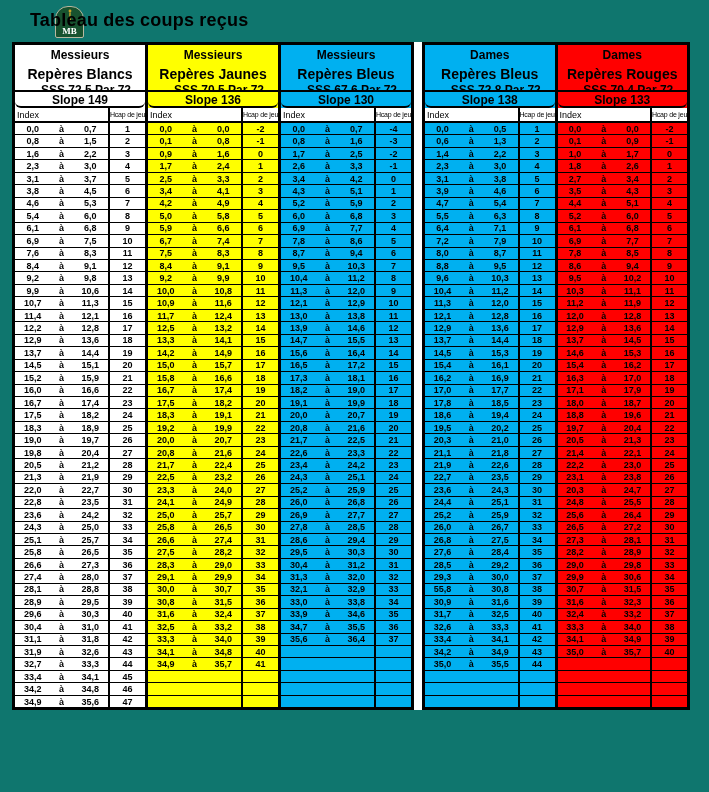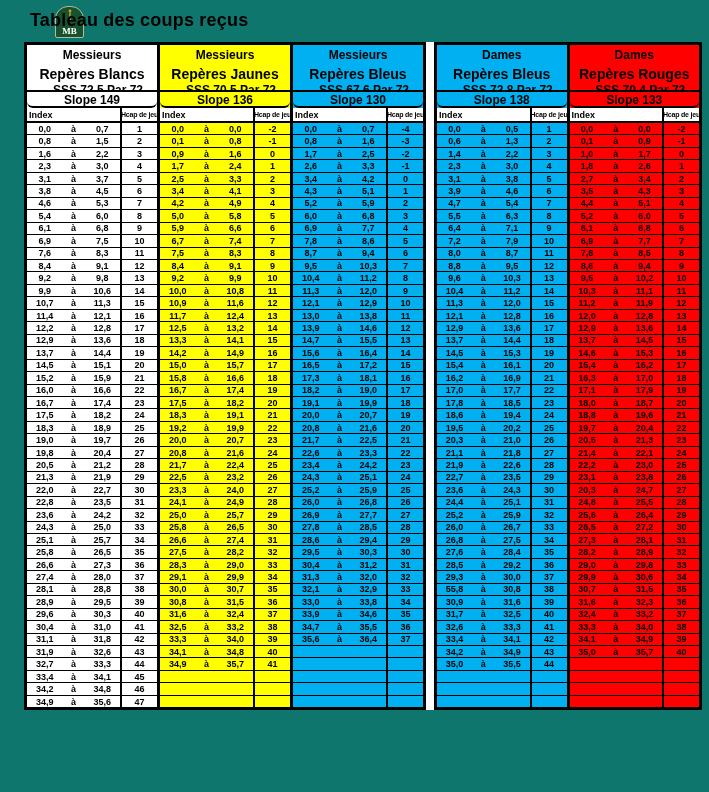--- a/index.html
+++ b/index.html
@@ -21,21 +21,21 @@
     border-radius:13px 13px 2px 2px;
   }
   .logo .golfer{position:absolute;top:2px;left:50%;transform:translateX(-50%);line-height:0;}
   .logo .mb{
     position:absolute;bottom:1px;left:0;width:100%;text-align:center;
     color:#fff;font-family:"Liberation Serif",serif;font-weight:bold;font-size:9px;
   }
 
   
   .tables-wrap{
-    position:absolute;left:24px;top:42px;width:678px;height:668px;
+    position:absolute;left:12px;top:42px;width:678px;height:668px;
     display:flex;align-items:stretch;
   }
   .block{display:flex;border:3px solid #000;box-sizing:border-box;}
   .block-a{width:402px;}
   .block-gap{width:8px;background:#fff;}
   .block-b{flex:1;}
 
   .tbl{flex:1;display:flex;flex-direction:column;min-width:0;background:var(--tbl-bg,#fff);}
   .tbl + .tbl{border-left:3px solid #000;}
 
@@ -47,21 +47,21 @@
   .tbl-head .tees{font-size:14px;font-weight:bold;margin-top:4px;}
   .tbl-head .sss{font-size:12px;font-weight:bold;margin-top:1px;padding-left:12px;}
 
   .tbl-slope{
     height:16px;line-height:16px;box-sizing:border-box;border-bottom:2px solid #000;
     text-align:center;font-size:12px;font-weight:bold;background:var(--tbl-bg);border-radius:6px;
   }
 
   .tbl-colhead{
     height:15px;box-sizing:border-box;border-bottom:2px solid #000;
-    display:flex;background:#fff;font-weight:bold;align-items:center;
+    display:flex;background:#fff;font-weight:normal;align-items:center;
   }
   .tbl-colhead .ch-index{flex:1;font-size:9px;padding-left:2px;}
   .tbl-colhead .ch-hcap{
     width:37px;box-sizing:border-box;border-left:2px solid #000;align-self:stretch;
     font-size:7px;display:flex;align-items:center;justify-content:center;
     letter-spacing:-.2px;white-space:nowrap;
   }
 
   .tbl-body{flex:1;display:flex;flex-direction:column;background:var(--tbl-bg);}
   .row{flex:1;display:flex;font-size:9px;font-weight:bold;align-items:stretch;min-height:0;}

